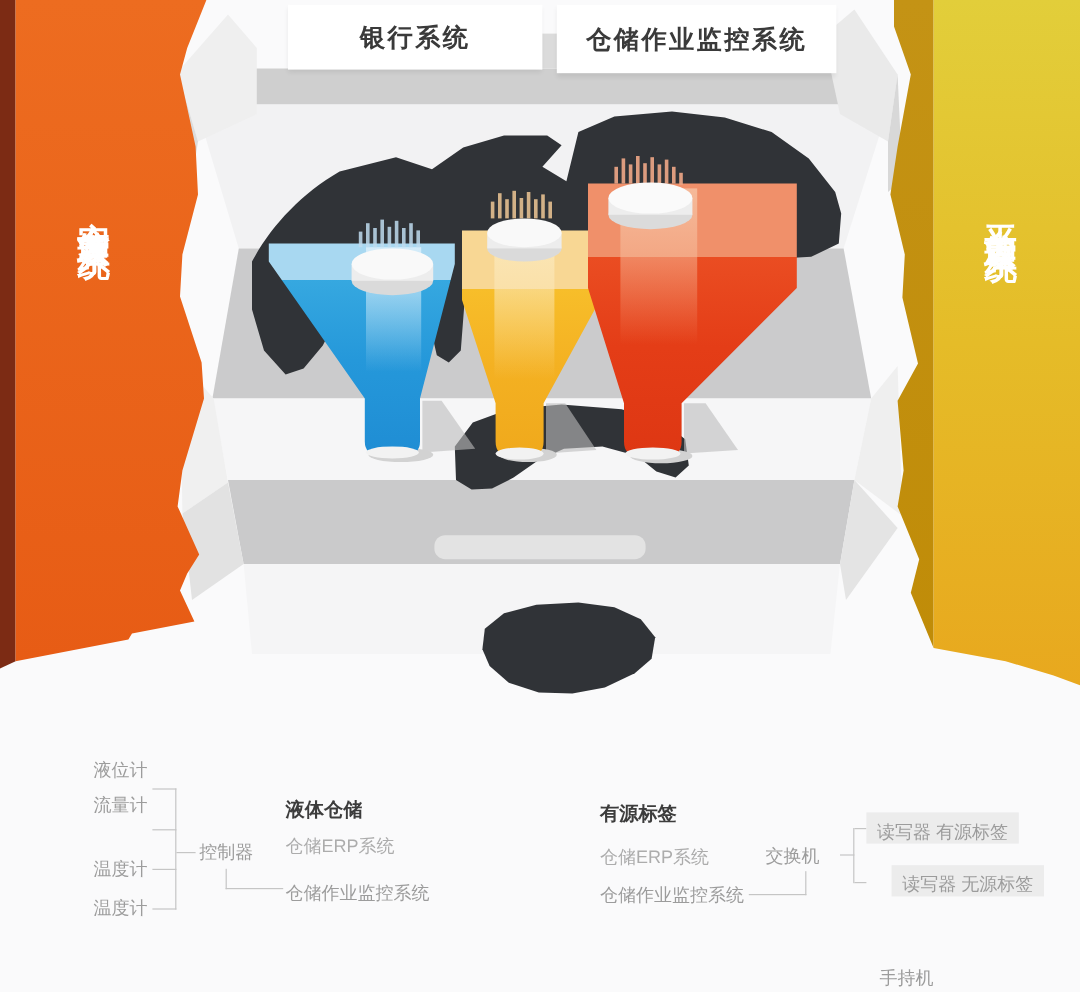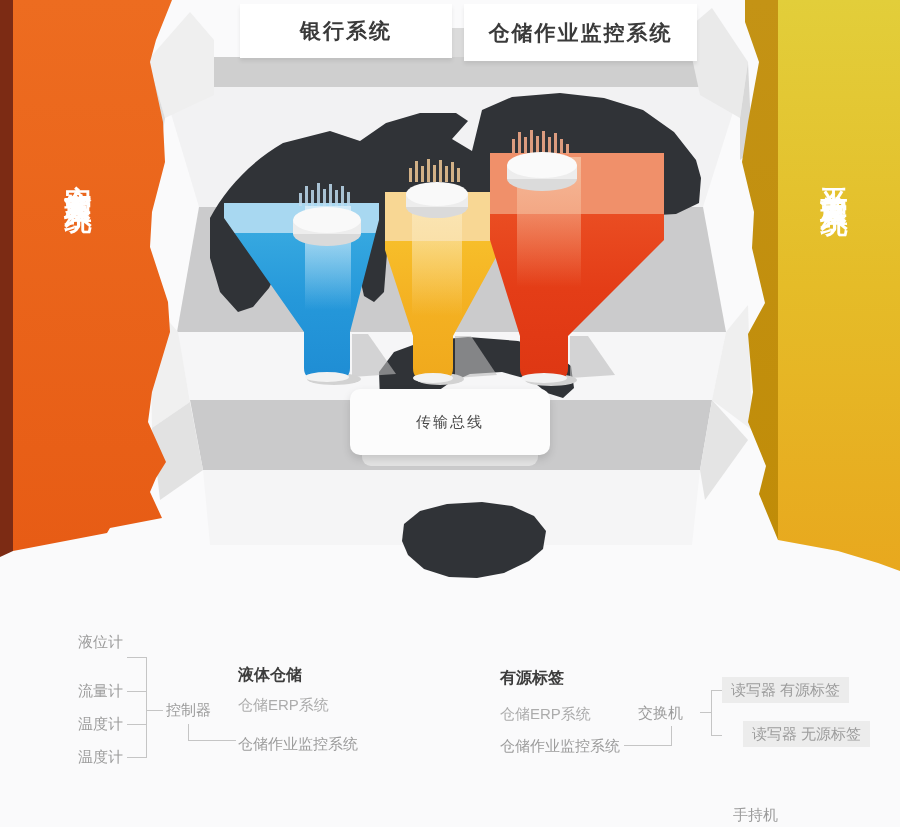--- a/index.html
+++ b/index.html
@@ -38,21 +38,21 @@
   #left-banner-label{left:48px;top:163px;}
   #right-banner-label{left:804px;top:166px;}
 
   
   .lbl{position:absolute;z-index:6;font-size:15px;color:#9C9C9C;white-space:nowrap;}
   .hd{position:absolute;z-index:6;font-size:16px;font-weight:700;color:#3C3C3C;white-space:nowrap;}
   .erp{color:#ACACAC;}
   .ln{position:absolute;z-index:5;background:#C5C5C5;}
   .tagbox{
     position:absolute;z-index:6;width:127px;height:26px;background:#ECECEC;
-    display:flex;align-items:center;justify-content:center;
+    display:flex;align-items:flex-end;justify-content:center;
     font-size:15px;color:#9C9C9C;white-space:nowrap;
   }
 </style>
 </head>
 <body>
 
 <div id="stage">
 
 <svg class="scene" width="900" height="827" viewBox="0 0 900 827">
   <defs>
@@ -228,29 +228,26 @@
 </svg>
 
 <div class="sysbox" id="bank-box">
   <span>银行系统</span>
 </div>
 <div class="sysbox" id="partner-box">
   <span>仓储作业监控系统</span>
 </div>
 
 <div id="bus-base"></div>
-<div id="bus-box">
-  <span>传输总线</span>
-</div>
 
 <div class="v-label" id="left-banner-label">安全管理系统</div>
 <div class="v-label" id="right-banner-label">平台管理系统</div>
 
 <div class="lbl" style="left:78px;top:633px">液位计</div>
-<div class="lbl" style="left:78px;top:682px">流量计</div>
+<div class="lbl" style="left:78px;top:662px">流量计</div>
 <div class="lbl" style="left:78px;top:715px">温度计</div>
 <div class="lbl" style="left:78px;top:748px">温度计</div>
 
 <div class="ln" style="left:127px;top:657px;width:20px;height:1px"></div>
 <div class="ln" style="left:127px;top:691px;width:20px;height:1px"></div>
 <div class="ln" style="left:127px;top:724px;width:20px;height:1px"></div>
 <div class="ln" style="left:127px;top:757px;width:20px;height:1px"></div>
 <div class="ln" style="left:146px;top:657px;width:1px;height:101px"></div>
 <div class="ln" style="left:147px;top:710px;width:16px;height:1px"></div>
 

